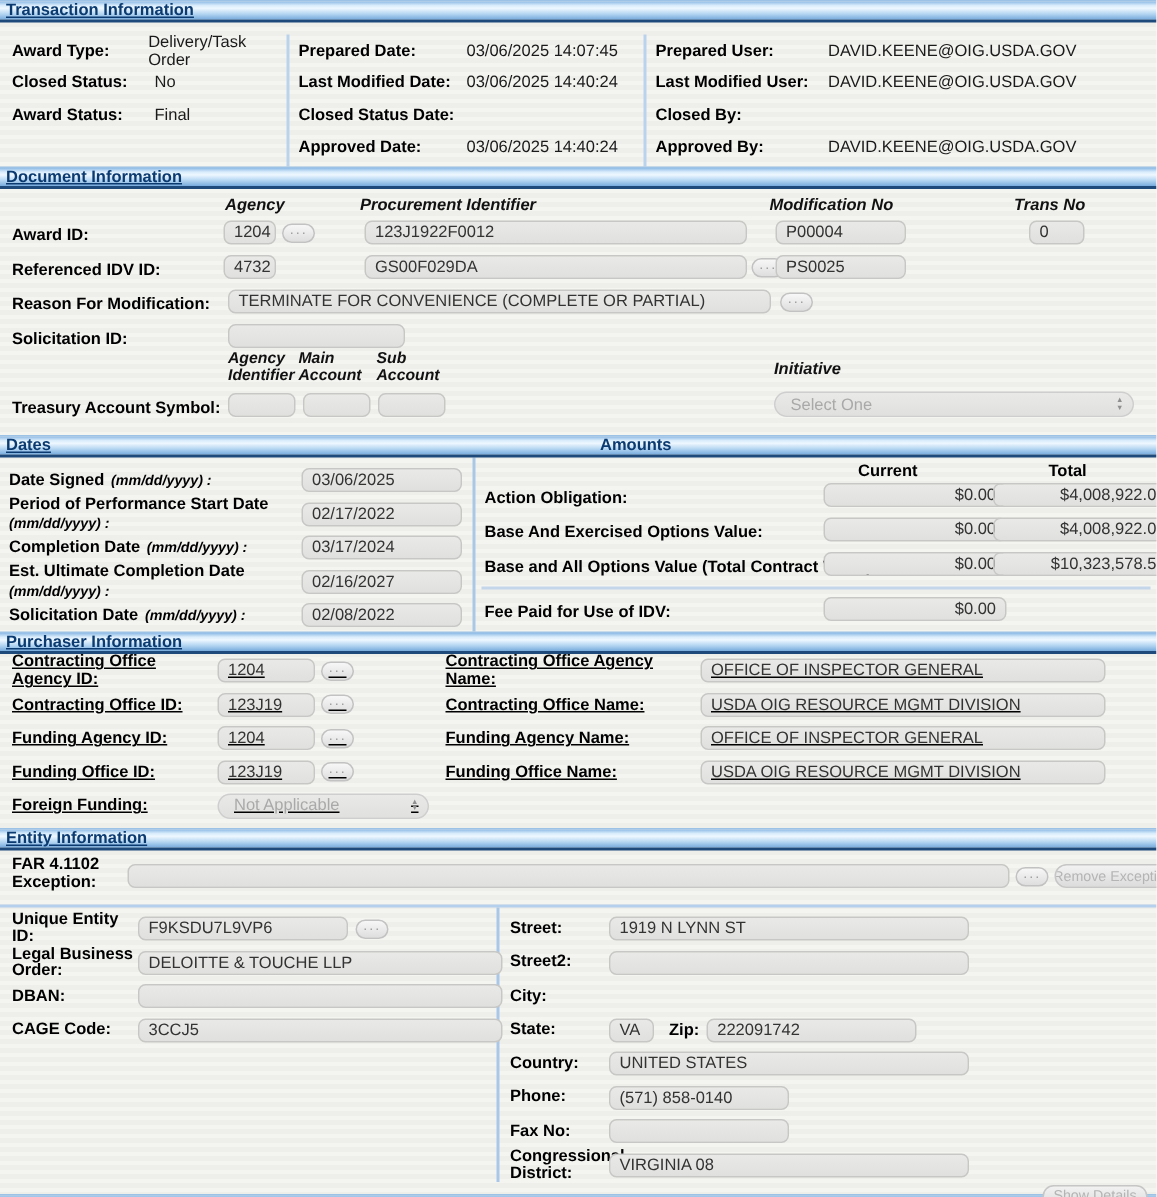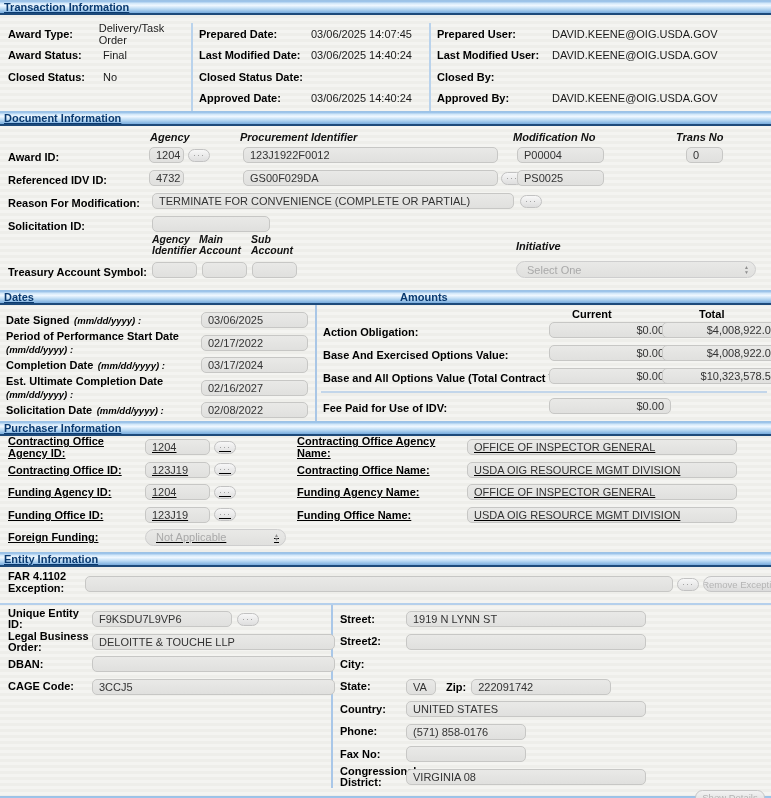--- a/index.html
+++ b/index.html
@@ -101,26 +101,26 @@
   <div class="section-header">
     <span>Transaction Information</span>
   </div>
   <div class="tx-content">
     <div class="tx-col tx-c1">
       <div class="tx-row">
           <span class="lbl">Award Type:</span>
           <span class="val">Delivery/Task Order</span>
         </div>
       <div class="tx-row">
+          <span class="lbl">Closed Status:</span>
+          <span class="val">No</span>
+        </div>
+      <div class="tx-row">
           <span class="lbl">Award Status:</span>
           <span class="val">Final</span>
-        </div>
-      <div class="tx-row">
-          <span class="lbl">Closed Status:</span>
-          <span class="val">No</span>
         </div>
     </div>
     <div class="tx-col tx-c2">
       <div class="tx-row">
           <span class="lbl">Prepared Date:</span>
           <span class="val">03/06/2025 14:07:45</span>
         </div>
       <div class="tx-row">
           <span class="lbl">Last Modified Date:</span>
           <span class="val">03/06/2025 14:40:24</span>
@@ -352,21 +352,21 @@
         <div class="field w30">VA</div>
         <span class="lbl ziplbl">Zip:</span>
         <div class="field w140">222091742</div>
       </div>
       <div class="ent-row">
         <span class="lbl elbl">Country:</span>
         <div class="field w240">UNITED STATES</div>
       </div>
       <div class="ent-row">
         <span class="lbl elbl">Phone:</span>
-        <div class="field w120">(571) 858-0176</div>
+        <div class="field w120">(571) 858-0140</div>
       </div>
       <div class="ent-row">
         <span class="lbl elbl">Fax No:</span>
         <div class="field w120"></div>
       </div>
       <div class="ent-row">
         <span class="lbl elbl">Congressional District:</span>
         <div class="field w240">VIRGINIA 08</div>
       </div>
     </div>

